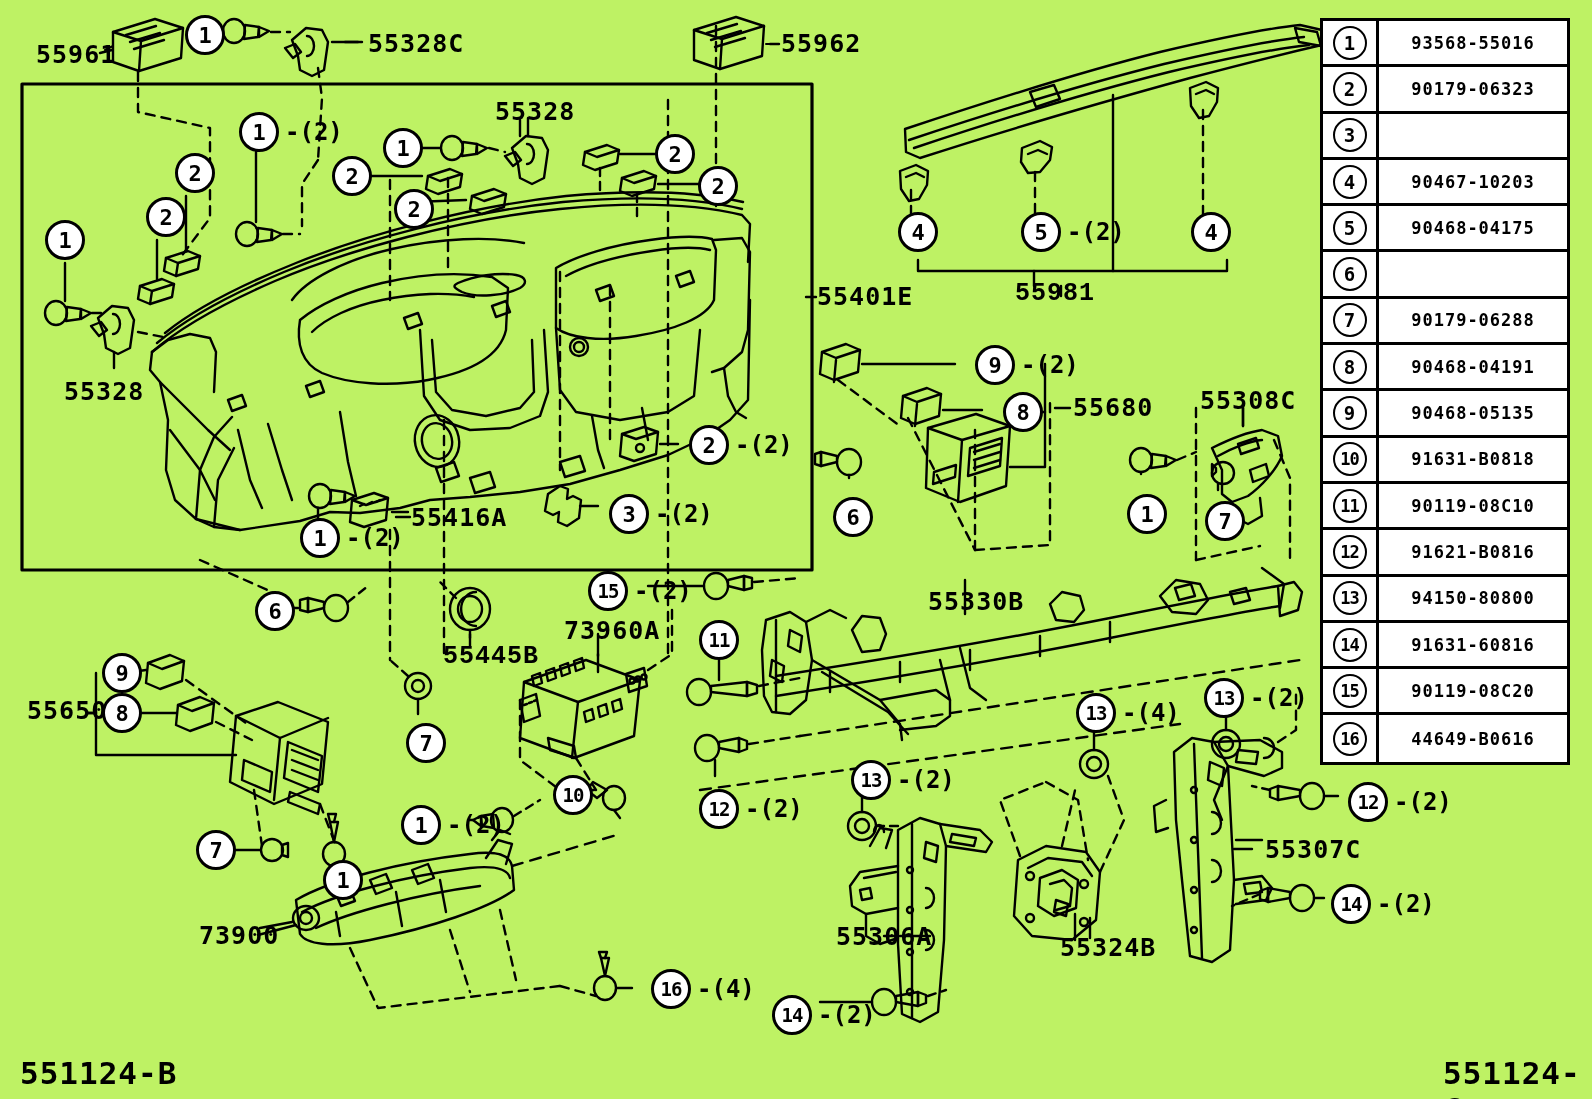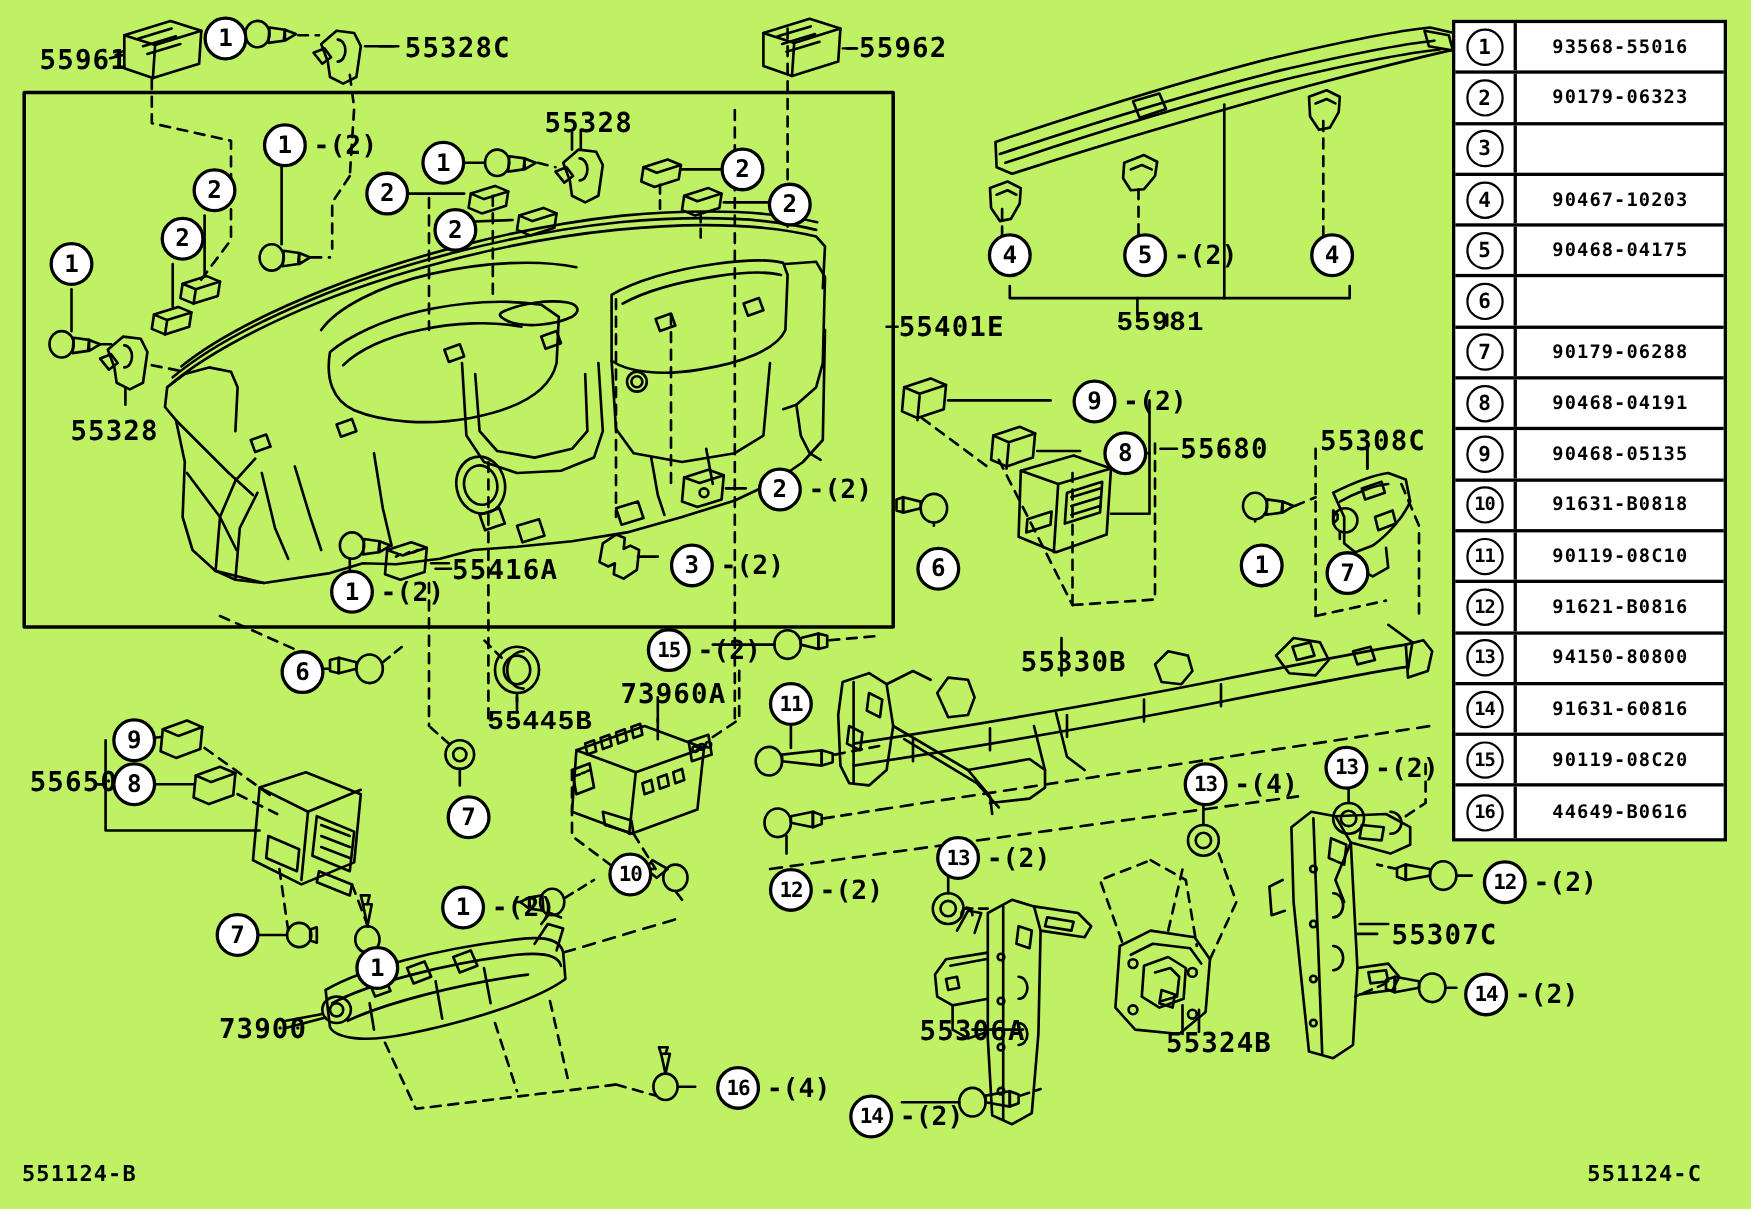--- a/index.html
+++ b/index.html
@@ -3,21 +3,21 @@
 <meta charset="utf-8">
 <title>Parts Diagram</title>
 <style>
   html,body{margin:0;padding:0;background:#fff;}
   body{font-family:"DejaVu Sans Mono","Liberation Mono",monospace;}
   #page{position:relative;width:1592px;height:1099px;background:#bef264;overflow:hidden;}
   #art{position:absolute;left:0;top:0;width:1592px;height:1099px;}
   .lbl{position:absolute;font-family:"DejaVu Sans Mono","Liberation Mono",monospace;
        font-size:25px;font-weight:bold;color:#000;letter-spacing:1px;white-space:nowrap;
        line-height:1;}
-  .foot{position:absolute;font-size:20px;font-weight:bold;letter-spacing:1px;
+  .foot{position:absolute;font-size:31px;font-weight:bold;letter-spacing:1px;
         font-family:"DejaVu Sans Mono","Liberation Mono",monospace;}
   
   .bub{position:absolute;width:40px;height:40px;border:3px solid #000;border-radius:50%;
        background:#fff;display:flex;align-items:center;justify-content:center;
        font-size:22px;font-weight:bold;font-family:"DejaVu Sans Mono","Liberation Mono",monospace;
        box-sizing:border-box;}
   .bub.small{font-size:19px;letter-spacing:-1px;}
   .qty{position:absolute;font-size:24px;font-weight:bold;white-space:nowrap;
        font-family:"DejaVu Sans Mono","Liberation Mono",monospace;}
   

